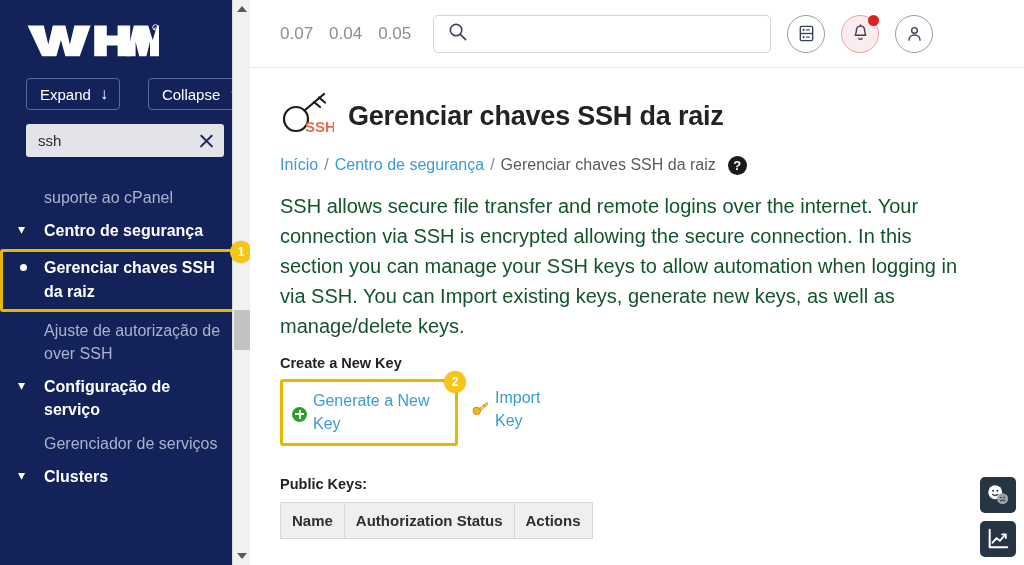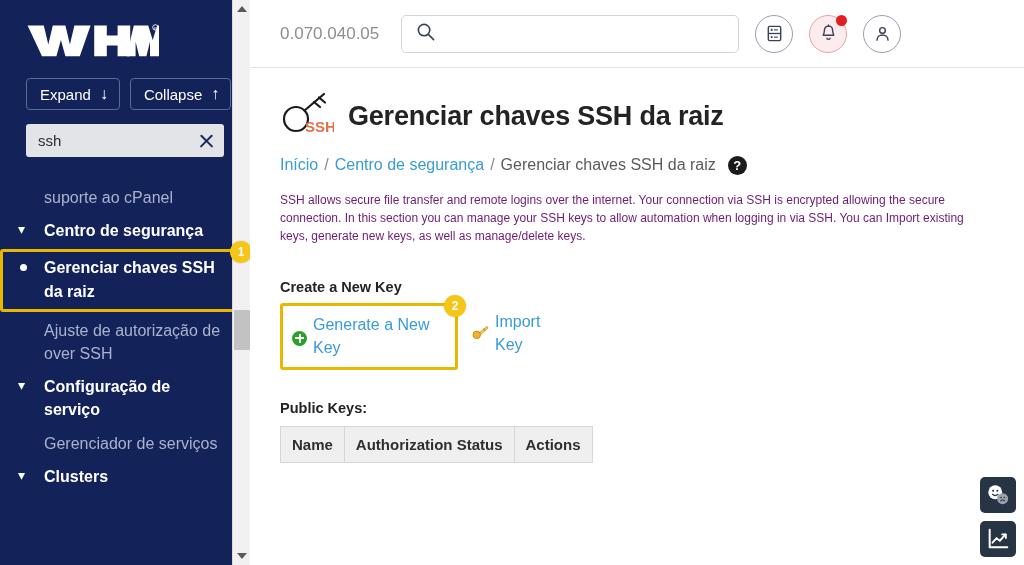--- a/index.html
+++ b/index.html
@@ -31,21 +31,21 @@
   }
 
   .whm-logo {
     margin: 20px 0 0 24px;
     width: 135px;
     height: 40px;
   }
 
   .sidebar-buttons {
     display: flex;
-    gap: 10px;
+    gap: 28px;
     margin: 18px 0 0 26px;
   }
 
   .side-btn {
     border: 1px solid #5a6b95;
     border-radius: 4px;
     background: transparent;
     color: #ffffff;
     font-size: 15px;
     font-family: "Liberation Sans", sans-serif;
@@ -220,21 +220,21 @@
     height: 68px;
     border-bottom: 1px solid #e6e6e6;
     display: flex;
     align-items: center;
     padding: 0 24px 0 30px;
     background: #ffffff;
   }
 
   .load-avg {
     display: flex;
-    gap: 0;
+    gap: 16px;
     color: #8e8e8e;
     font-size: 17px;
     margin-right: 22px;
   }
 
   .topsearch {
     width: 338px;
     height: 38px;
     border: 1px solid #d3d4d8;
     border-radius: 5px;
@@ -312,25 +312,25 @@
     font-size: 13px;
     font-weight: bold;
     display: inline-flex;
     align-items: center;
     justify-content: center;
     margin-left: 6px;
     cursor: pointer;
   }
 
   .description {
-    font-size: 12px;
+    font-size: 20px;
     line-height: 1.5;
-    color: #701a75;
+    color: #14532d;
     max-width: 692px;
-    margin-bottom: 34px;
+    margin-bottom: 14px;
   }
 
   .section-label {
     font-size: 14.5px;
     font-weight: bold;
     color: #232323;
     margin-bottom: 8px;
   }
 
   .key-actions {

